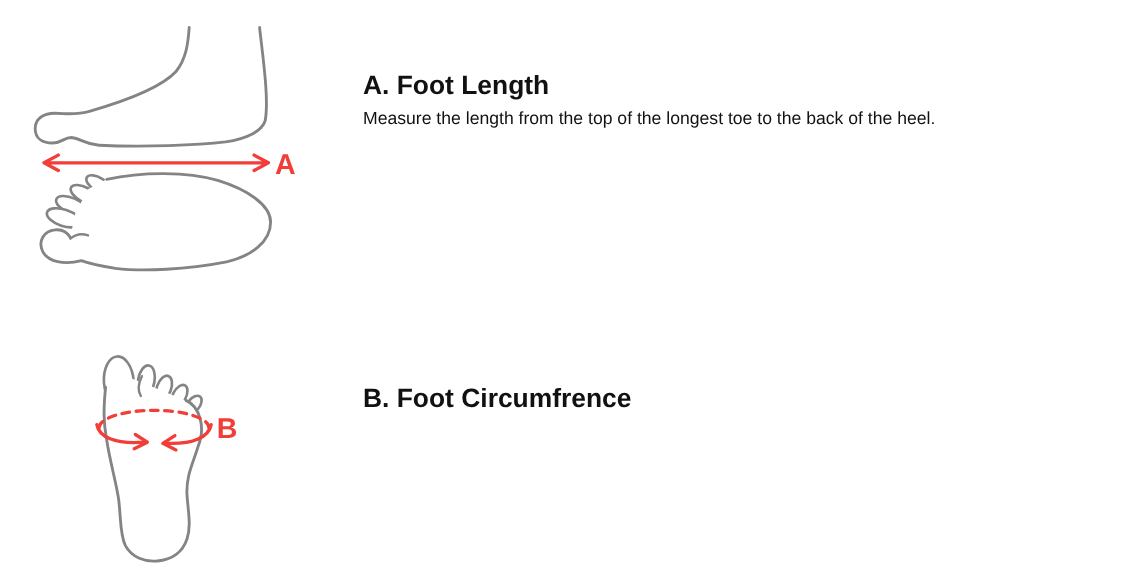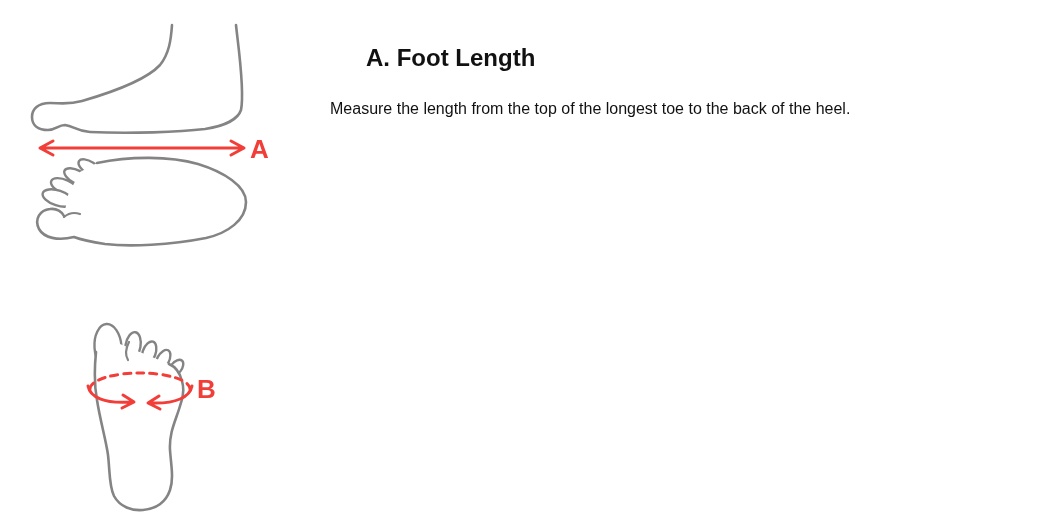--- a/index.html
+++ b/index.html
@@ -10,21 +10,21 @@
     background: #ffffff;
     overflow: hidden;
     font-family: "Liberation Sans", "DejaVu Sans", sans-serif;
     color: #111111;
   }
   .illus { position: absolute; display: block; }
   #illus-a { left: 28px; top: 22px; }
   #illus-b { left: 80px; top: 312px; }
 
   .textblock { position: absolute; left: 330px; }
-  #text-a-heading { top: 24px; margin-left: 36px; }
+  #text-a-heading { top: 44px; }
   #text-a-desc    { top: 84px; }
   #text-b-heading { top: 329px; }
   #text-b-desc    { top: 375px; }
 
   .outline { fill: none; stroke: #848484; stroke-width: 2.6; stroke-linecap: round; stroke-linejoin: round; }
   .outline-thin { fill: none; stroke: #848484; stroke-width: 2.2; stroke-linecap: round; stroke-linejoin: round; }
   .toe { fill: #ffffff; stroke: #848484; stroke-width: 2.4; }
   .bodyfill { fill: #ffffff; stroke: none; }
   .red-line { fill: none; stroke: #F23E38; stroke-width: 3; stroke-linecap: round; stroke-linejoin: round; }
   .red-dash { fill: none; stroke: #F23E38; stroke-width: 3; stroke-linecap: round; stroke-dasharray: 7 6; }
@@ -89,14 +89,15 @@
 
     <path class="red-dash" d="M90,389 A50 16 0 0 1 190,389"></path>
     <path class="red-line" d="M88,386 C90,397 104,404 131,402 M123,395 L134,402 L122,408"></path>
     <path class="red-line" d="M192,386 C190,397 176,404 151,403 M159,396 L148,403 L160,409"></path>
     <text class="marker-label" x="197" y="398">B</text>
   </svg>
 
   <h2 id="text-a-heading" class="textblock">A. Foot Length</h2>
   <p id="text-a-desc" class="textblock">Measure the length from the top of the longest toe to the back of the heel.</p>
 
+  <h2 id="text-b-heading" class="textblock">B. Foot Circumfrence</h2>
 
 </div>
 
 </body></html>

